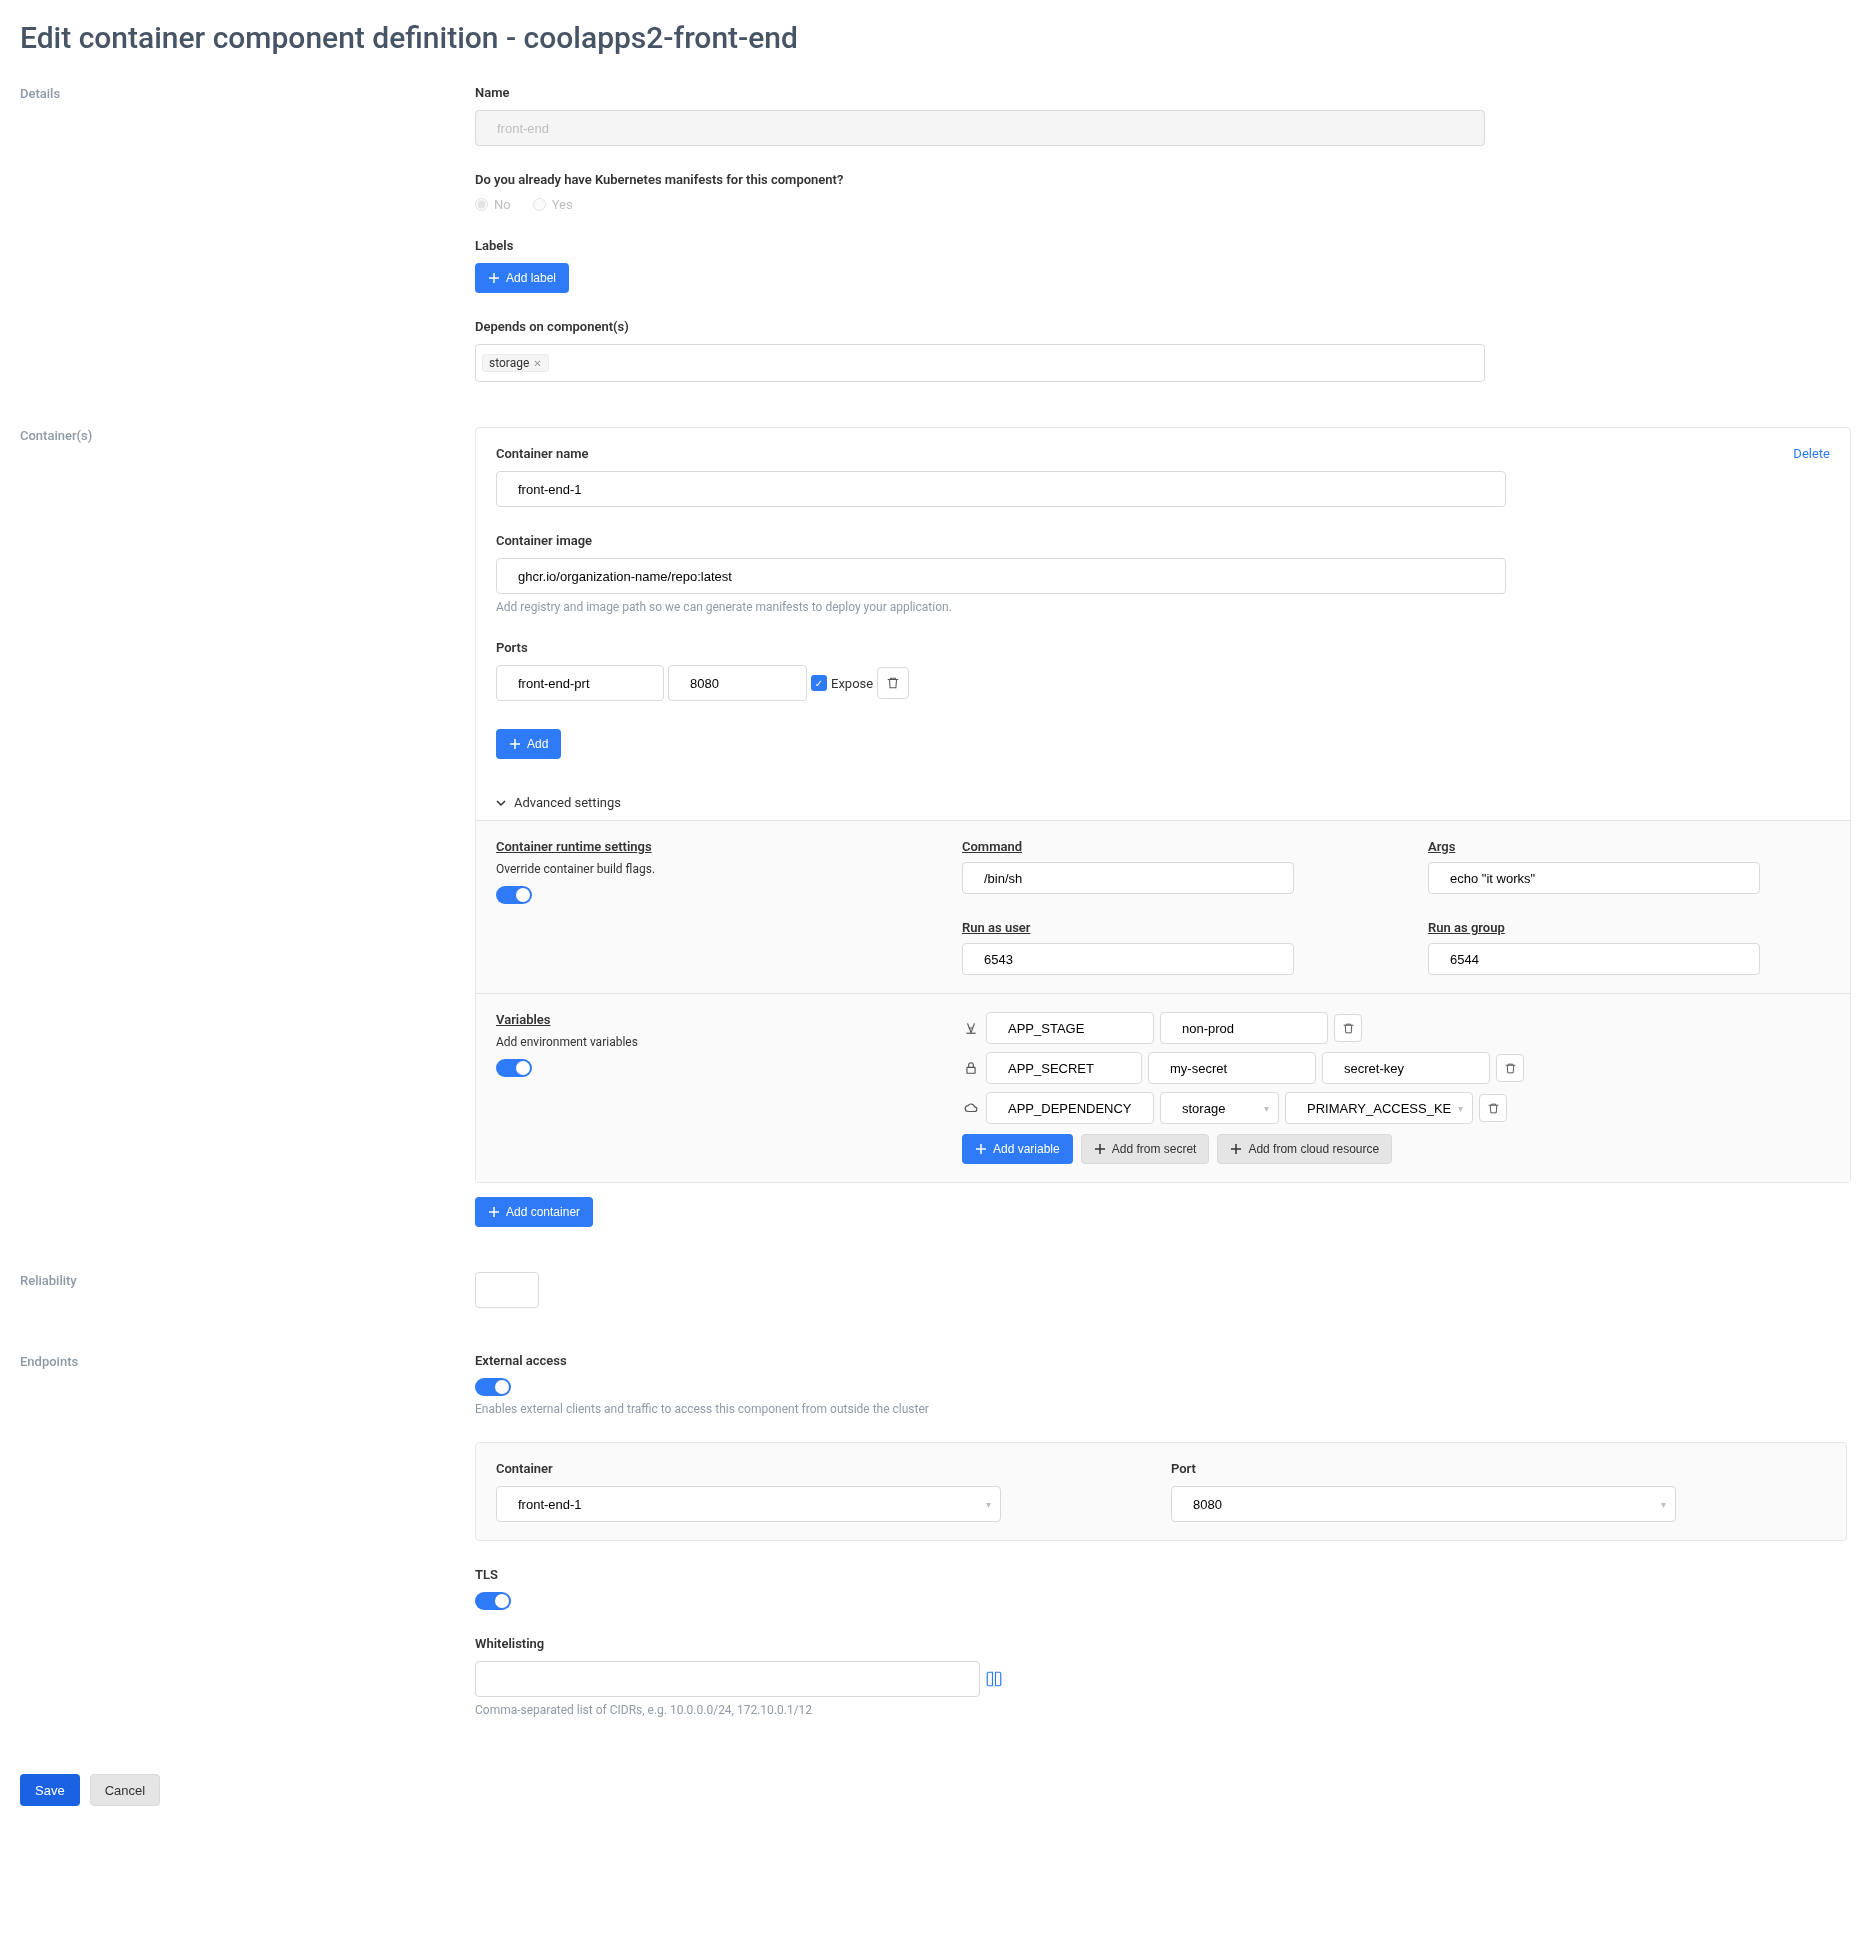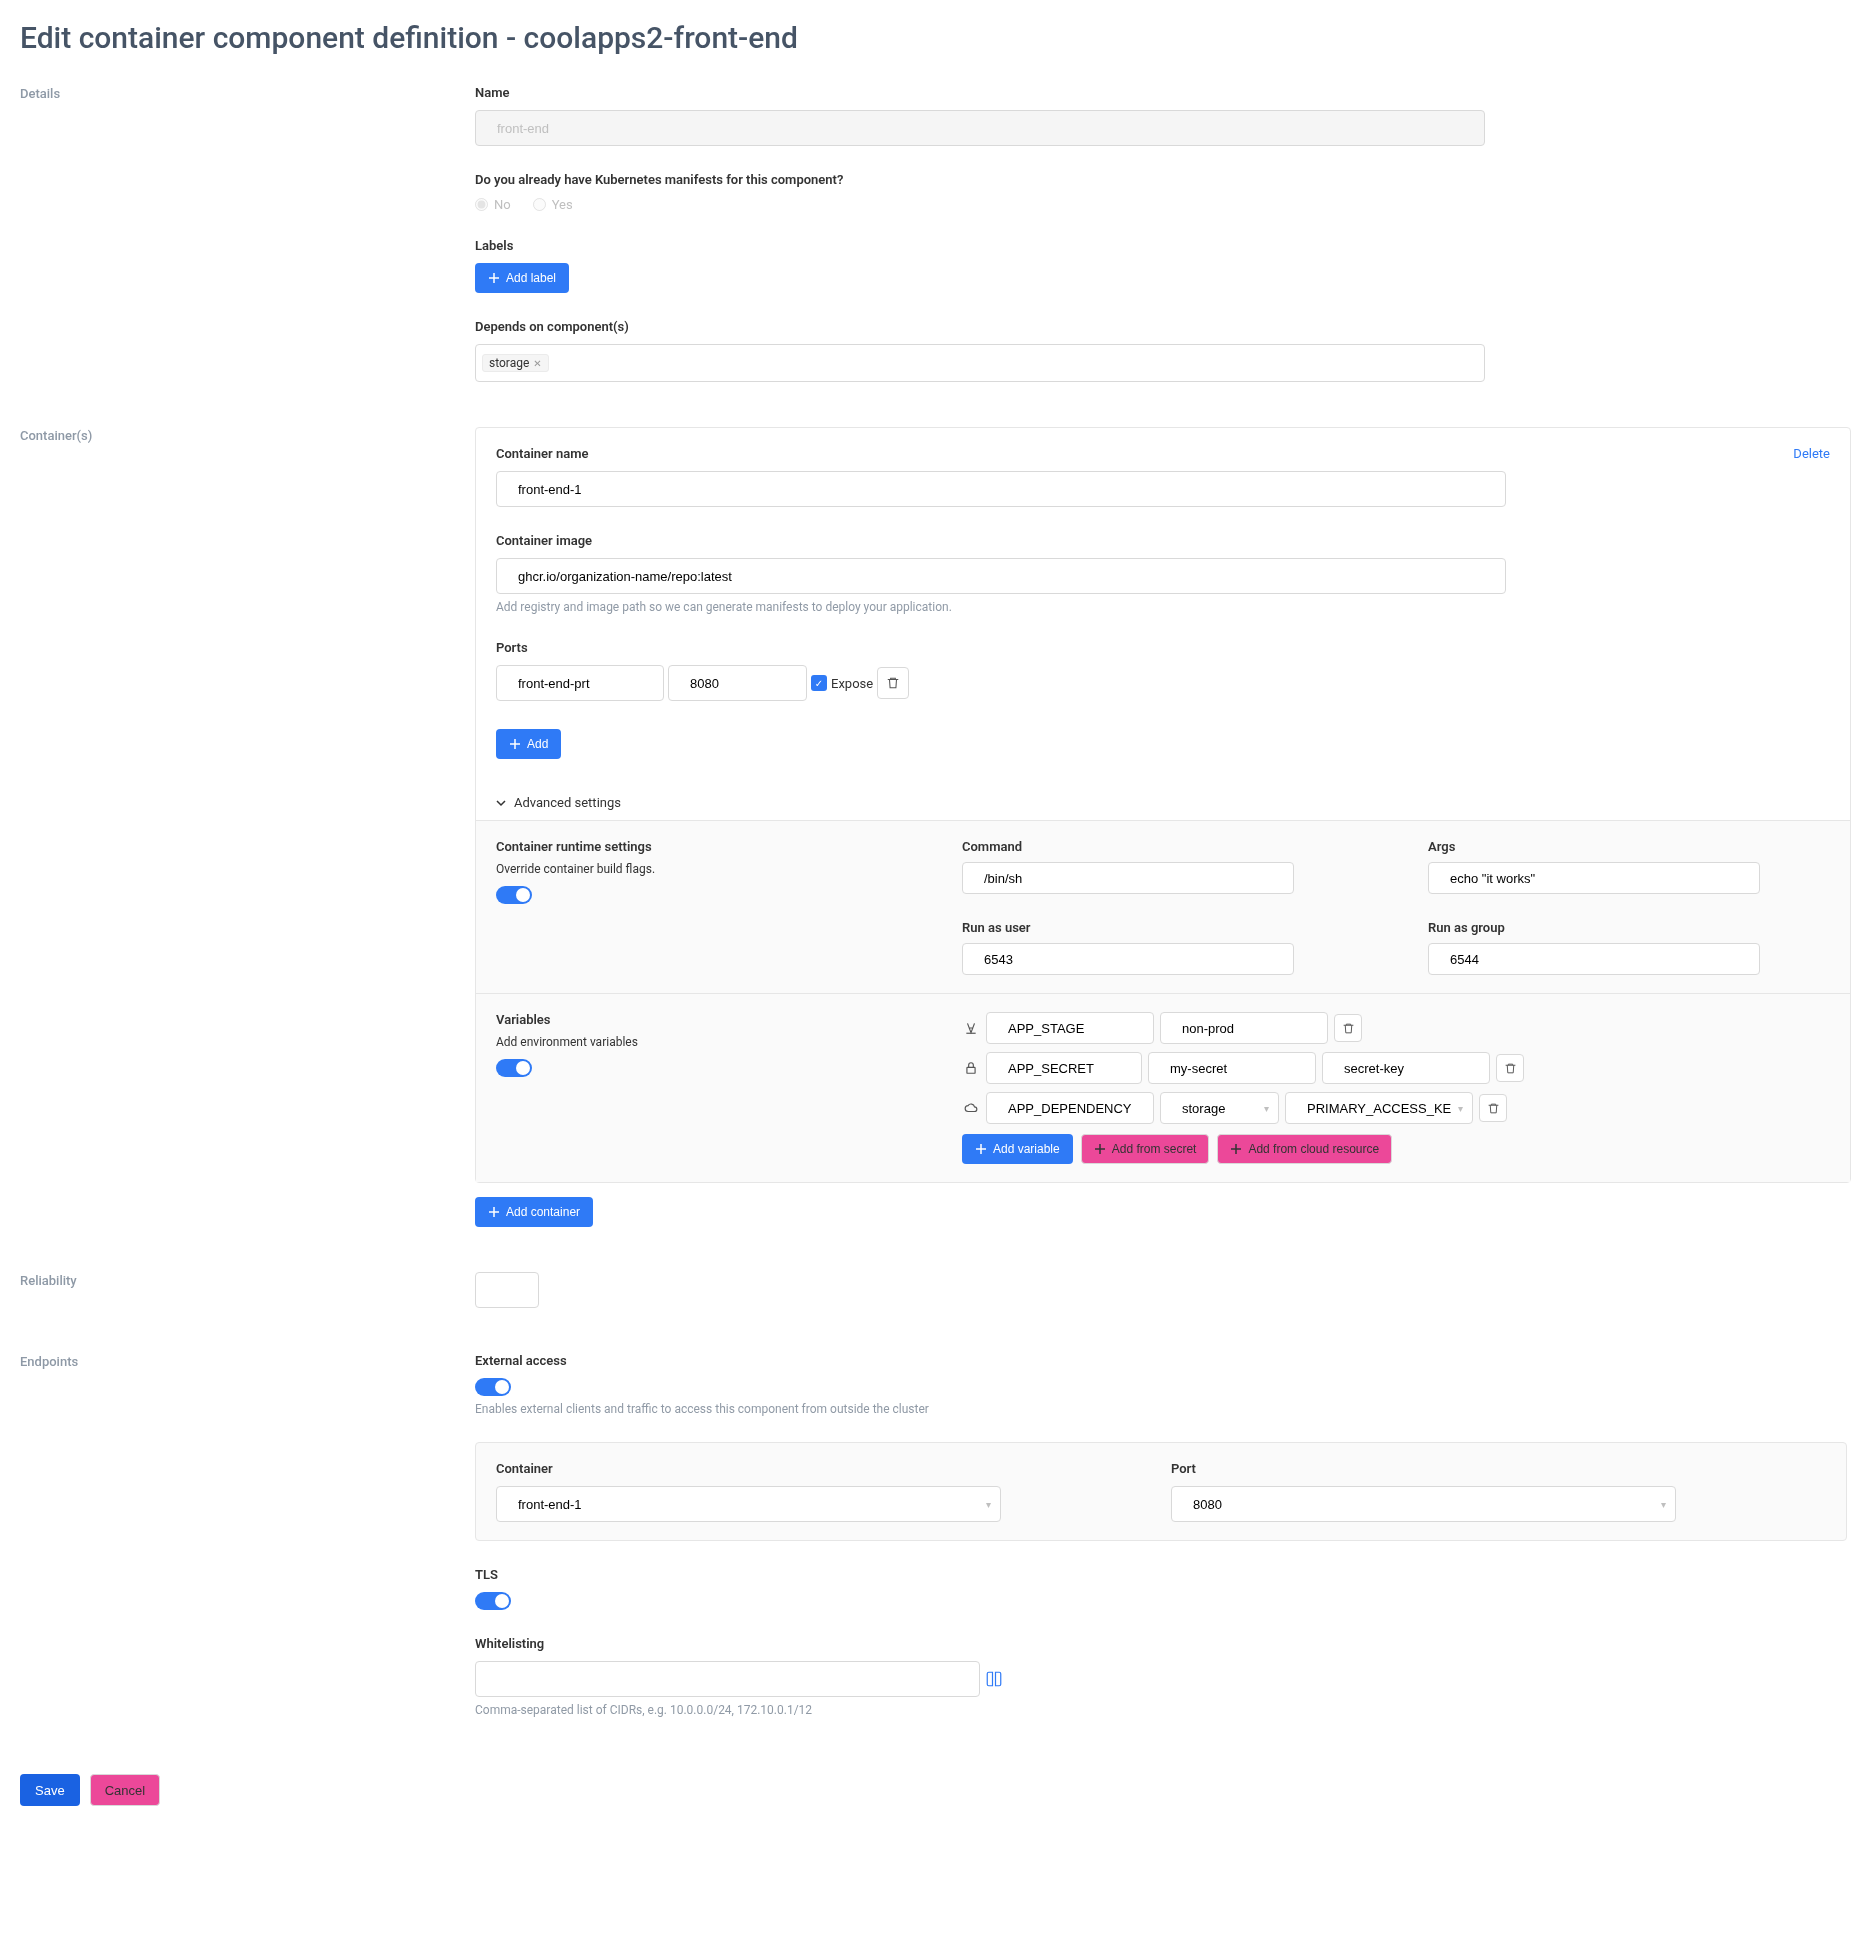--- a/index.html
+++ b/index.html
@@ -12,38 +12,38 @@
 .field-label { font-weight: 600; font-size: 13px; color: #333; margin-bottom: 10px; display: block; }
 .input { width: 100%; height: 36px; border: 1px solid #d9d9d9; border-radius: 4px; padding: 0 21px; font-size: 13px; outline: none; }
 .input:disabled { background: #f5f5f5; color: #bfbfbf; cursor: not-allowed; }
 .input-sm { height: 32px; }
 .radio-group { display: flex; gap: 22px; }
 .radio-opt { display: flex; align-items: center; gap: 6px; font-size: 13px; color: #bfbfbf; cursor: not-allowed; }
 .radio-opt input { margin: 0; }
 .btn { display: inline-flex; align-items: center; justify-content: center; gap: 6px; height: 32px; padding: 0 14px; border-radius: 4px; font-size: 13px; cursor: pointer; border: 1px solid transparent; background: none; }
 .btn-primary { background: #2f7af6; color: #fff; }
 .btn-primary-strong { background: #1a62e2; color: #fff; }
-.btn-outline { background: #ec4899; border-color: #d9d9d9; color: #333; }
+.btn-outline { background: #e5e5e5; border-color: #d9d9d9; color: #333; }
 .btn-sm { height: 30px; padding: 0 12px; font-size: 12px; }
 .plus-svg { width: 12px; height: 12px; flex-shrink: 0; }
 .tagbox { width: 100%; min-height: 38px; border: 1px solid #d9d9d9; border-radius: 4px; padding: 4px 6px; display: flex; align-items: center; gap: 4px; }
 .tag { display: inline-flex; align-items: center; gap: 4px; background: #f5f5f5; border: 1px solid #ebebeb; border-radius: 3px; padding: 1px 6px; font-size: 12px; }
 .tag .x { color: #999; cursor: pointer; font-size: 10px; }
 .container-card { border: 1px solid #e6e6e6; border-radius: 4px; margin-bottom: 14px; }
 .card-pad { padding: 18px 20px 0 20px; }
 .card-head { display: flex; justify-content: space-between; align-items: flex-start; }
 .delete-link { color: #2f7af6; font-size: 13px; cursor: pointer; }
 .help-text { font-size: 12px; color: #909aa6; margin-top: 6px; }
 .row-flex { display: flex; gap: 4px; align-items: center; }
 .chk-box { width: 16px; height: 16px; border-radius: 3px; background: #2f7af6; display: inline-flex; align-items: center; justify-content: center; color: #fff; font-size: 10px; }
 .icon-btn { width: 32px; height: 32px; border: 1px solid #d9d9d9; border-radius: 4px; background: #fff; display: inline-flex; align-items: center; justify-content: center; cursor: pointer; color: #555; }
 .adv-toggle { display: flex; align-items: center; gap: 8px; color: #333; font-size: 13px; cursor: pointer; padding: 10px 0; }
 .panel { border-top: 1px solid #e6e6e6; padding: 18px 20px; background: #fafafa; }
 .panel-grid { display: grid; grid-template-columns: 446px 446px 446px; gap: 16px 20px; align-items: start; }
-.sub-label { font-weight: 600; font-size: 13px; margin-bottom: 8px; display: block; }
+.sub-label { font-weight: 600; font-size: 13px; margin-bottom: 8px; display: block; text-decoration: underline; }
 .sub-help { font-size: 12px; color: #333; margin-bottom: 10px; }
 .toggle { width: 36px; height: 18px; background: #2f7af6; border-radius: 9px; position: relative; cursor: pointer; flex-shrink: 0; }
 .toggle::after { content: ""; position: absolute; width: 14px; height: 14px; background: #fff; border-radius: 50%; top: 2px; right: 2px; }
 .var-row { display: flex; gap: 6px; align-items: center; margin-bottom: 8px; }
 .var-icon { width: 18px; display: flex; justify-content: center; color: #555; }
 .select-wrap { position: relative; }
 .select-wrap .caret { position: absolute; right: 10px; top: 50%; transform: translateY(-50%); color: #bfbfbf; font-size: 10px; pointer-events: none; }
 .wide-input { width: 1010px; }
 .half-input { width: 505px; }
 .endpoint-card { border: 1px solid #e6e6e6; border-radius: 4px; background: #fafafa; padding: 18px 20px; margin-bottom: 26px; }

